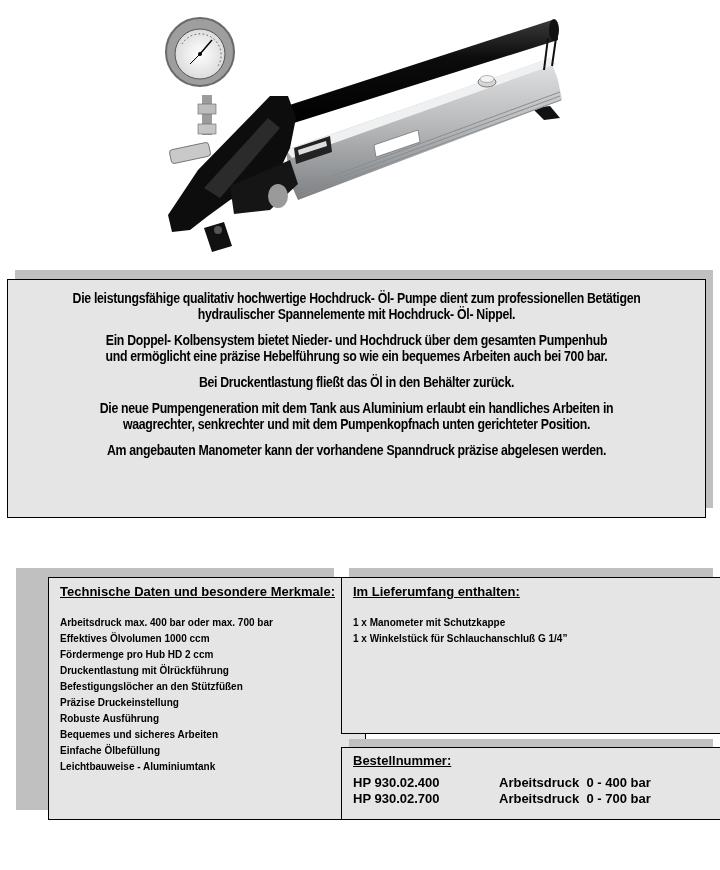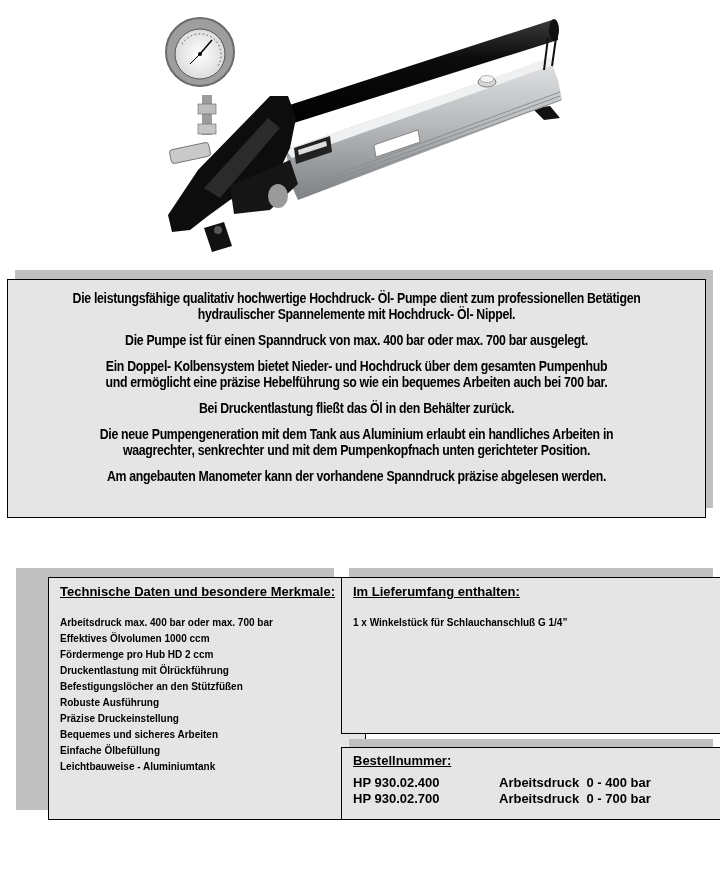--- a/index.html
+++ b/index.html
@@ -99,23 +99,20 @@
 </div>
 
 <div class="shadow desc-shadow"></div>
 <div class="box desc-box">
   <div class="desc-inner">
     <p class="desc-para">
       <span class="ln">Die leistungsfähige qualitativ hochwertige Hochdruck- Öl- Pumpe dient zum professionellen Betätigen</span>
       <span class="ln">hydraulischer Spannelemente mit Hochdruck- Öl- Nippel.</span>
     </p>
     <p class="desc-para">
-      <span class="ln">Die Pumpe ist für einen Spanndruck von max. 400 bar oder max. 700 bar ausgelegt.</span>
-    </p>
-    <p class="desc-para">
       <span class="ln">Ein Doppel- Kolbensystem bietet Nieder- und Hochdruck über dem gesamten Pumpenhub</span>
       <span class="ln">und ermöglicht eine präzise Hebelführung so wie ein bequemes Arbeiten auch bei 700 bar.</span>
     </p>
     <p class="desc-para">
       <span class="ln">Bei Druckentlastung fließt das Öl in den Behälter zurück.</span>
     </p>
     <p class="desc-para">
       <span class="ln">Die neue Pumpengeneration mit dem Tank aus Aluminium erlaubt ein handliches Arbeiten in</span>
       <span class="ln">waagrechter, senkrechter und mit dem Pumpenkopfnach unten gerichteter Position.</span>
     </p>
@@ -127,32 +124,33 @@
 
 <div class="shadow tech-shadow"></div>
 <div class="box tech-box">
   <div class="sec-title" style="top:6px;">Technische Daten und besondere Merkmale:</div>
   <ul class="sec-list" style="top:37px;">
     <li>Arbeitsdruck max. 400 bar oder max. 700 bar</li>
     <li>Effektives Ölvolumen 1000 ccm</li>
     <li>Fördermenge pro Hub HD 2 ccm</li>
     <li>Druckentlastung mit Ölrückführung</li>
     <li>Befestigungslöcher an den Stützfüßen</li>
+    <li>Präzise Druckeinstellung</li>
     <li>Robuste Ausführung</li>
-    <li>Präzise Druckeinstellung</li>
     <li>Bequemes und sicheres Arbeiten</li>
     <li>Einfache Ölbefüllung</li>
     <li>Leichtbauweise - Aluminiumtank</li>
   </ul>
 </div>
 
 <div class="shadow scope-shadow"></div>
 <div class="box scope-box">
   <div class="sec-title" style="top:6px;">Im Lieferumfang enthalten:</div>
   <ul class="sec-list" style="top:37px;">
+    <li>1 x Manometer mit Schutzkappe</li>
     <li>1 x Winkelstück für Schlauchanschluß G 1/4”</li>
   </ul>
 </div>
 
 <div class="shadow order-shadow"></div>
 <div class="box order-box">
   <div class="sec-title" style="top:5px;">Bestellnummer:</div>
   <div class="order-row" style="top:27px;">
     <span class="code">HP 930.02.400</span><span style="white-space:pre;">Arbeitsdruck  0 - 400 bar</span>
   </div>

